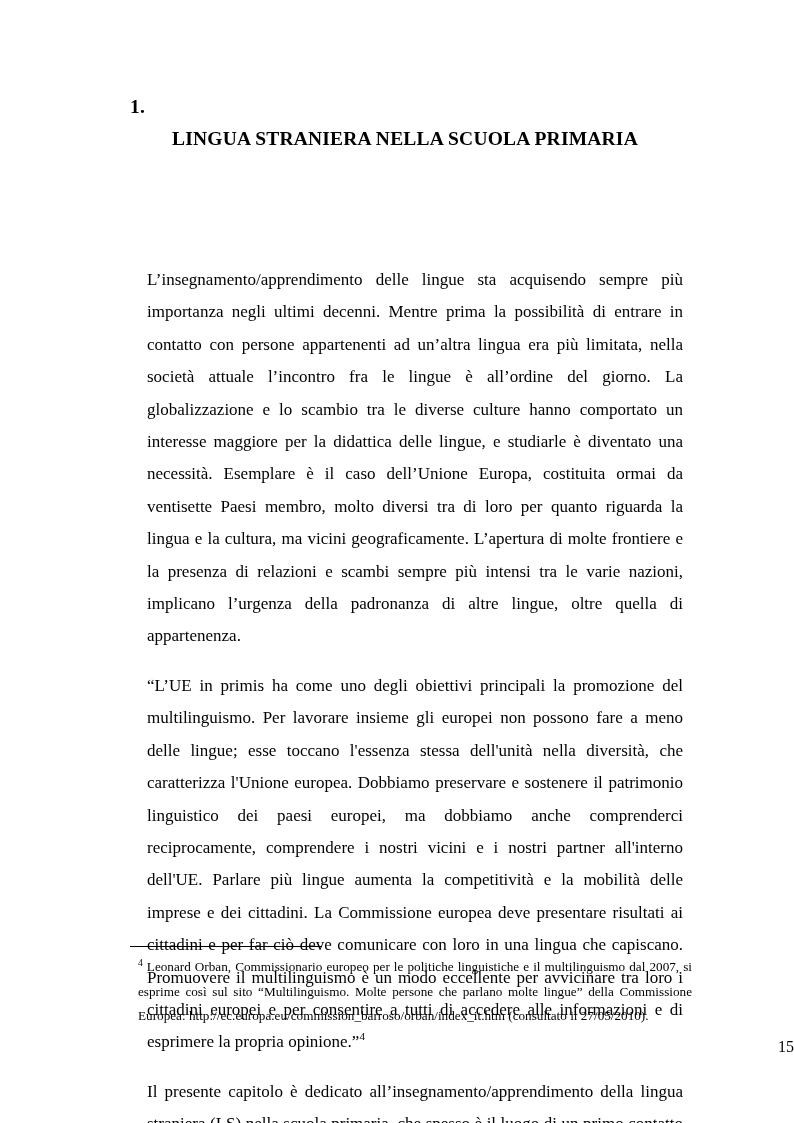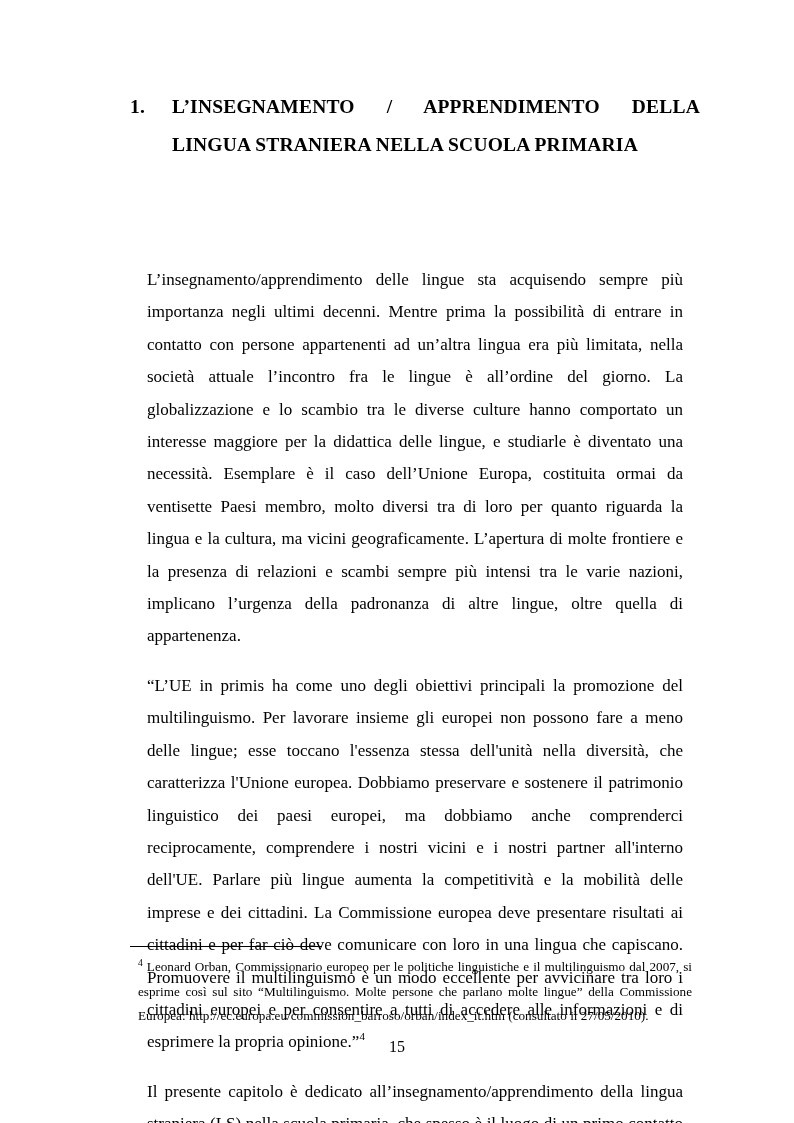--- a/index.html
+++ b/index.html
@@ -50,20 +50,21 @@
     left: 0;
     top: 0;
     width: 42px;
     text-align: left;
     font-weight: bold;
   }
   .chapter-heading .heading-line-2 {
     display: block;
     text-align: justify;
     text-align-last: left;
+    margin-top: 32px;
   }
 
   
   .body-block {
     position: absolute;
     top: 247px;
     left: 0;
     width: 570px;
   }
 
@@ -109,34 +110,34 @@
     vertical-align: super;
     line-height: 0;
   }
 
   
   .page-number {
     position: absolute;
     top: 1035px;
     left: 0;
     width: 794px;
-    text-align: center;
+    text-align: right;
     font-size: 16px;
     line-height: 24px;
   }
 </style>
 </head>
 <body>
 
 <div class="page">
 
   <div class="content">
 
     <h1 class="chapter-heading">
-      <span class="heading-number">1.</span><span>L’INSEGNAMENTO / APPRENDIMENTO DELLA</span><span class="heading-line-2">LINGUA STRANIERA NELLA SCUOLA PRIMARIA</span>
+      <span class="heading-number">1.</span><span class="heading-line-2">LINGUA STRANIERA NELLA SCUOLA PRIMARIA</span>
     </h1>
 
     <div class="body-block">
 
       <p class="para">L’insegnamento/apprendimento delle lingue sta acquisendo sempre più importanza negli ultimi decenni. Mentre prima la possibilità di entrare in contatto con persone appartenenti ad un’altra lingua era più limitata, nella società attuale l’incontro fra le lingue è all’ordine del giorno. La globalizzazione e lo scambio tra le diverse culture hanno comportato un interesse maggiore per la didattica delle lingue, e studiarle è diventato una necessità. Esemplare è il caso dell’Unione Europa, costituita ormai da ventisette Paesi membro, molto diversi tra di loro per quanto riguarda la lingua e la cultura, ma vicini geograficamente. L’apertura di molte frontiere e la presenza di relazioni e scambi sempre più intensi tra le varie nazioni, implicano l’urgenza della padronanza di altre lingue, oltre quella di appartenenza.</p>
 
       <p class="para"><span>“L’UE in primis ha come uno degli obiettivi principali la promozione del multilinguismo. Per lavorare insieme gli europei non possono fare a meno delle lingue; esse toccano l'essenza stessa dell'unità nella diversità, che caratterizza l'Unione europea. Dobbiamo preservare e sostenere il patrimonio linguistico dei paesi europei, ma dobbiamo anche comprenderci reciprocamente, comprendere i nostri vicini e i nostri partner all'interno dell'UE. Parlare più lingue aumenta la competitività e la mobilità delle imprese e dei cittadini. La Commissione europea deve presentare risultati ai cittadini e per far ciò deve comunicare con loro in una lingua che capiscano. Promuovere il multilinguismo è un modo eccellente per avvicinare tra loro i cittadini europei e per consentire a tutti di accedere alle informazioni e di esprimere la propria opinione.”</span><sup class="fn-ref">4</sup></p>
 
       <p class="para">Il presente capitolo è dedicato all’insegnamento/apprendimento della lingua straniera (LS) nella scuola primaria, che spesso è il luogo di un primo contatto con una lingua costituita, anche se ormai ci sono numerose esperienze di insegnamento di una lingua seconda già dalla scuola dell’infanzia.</p>
 

